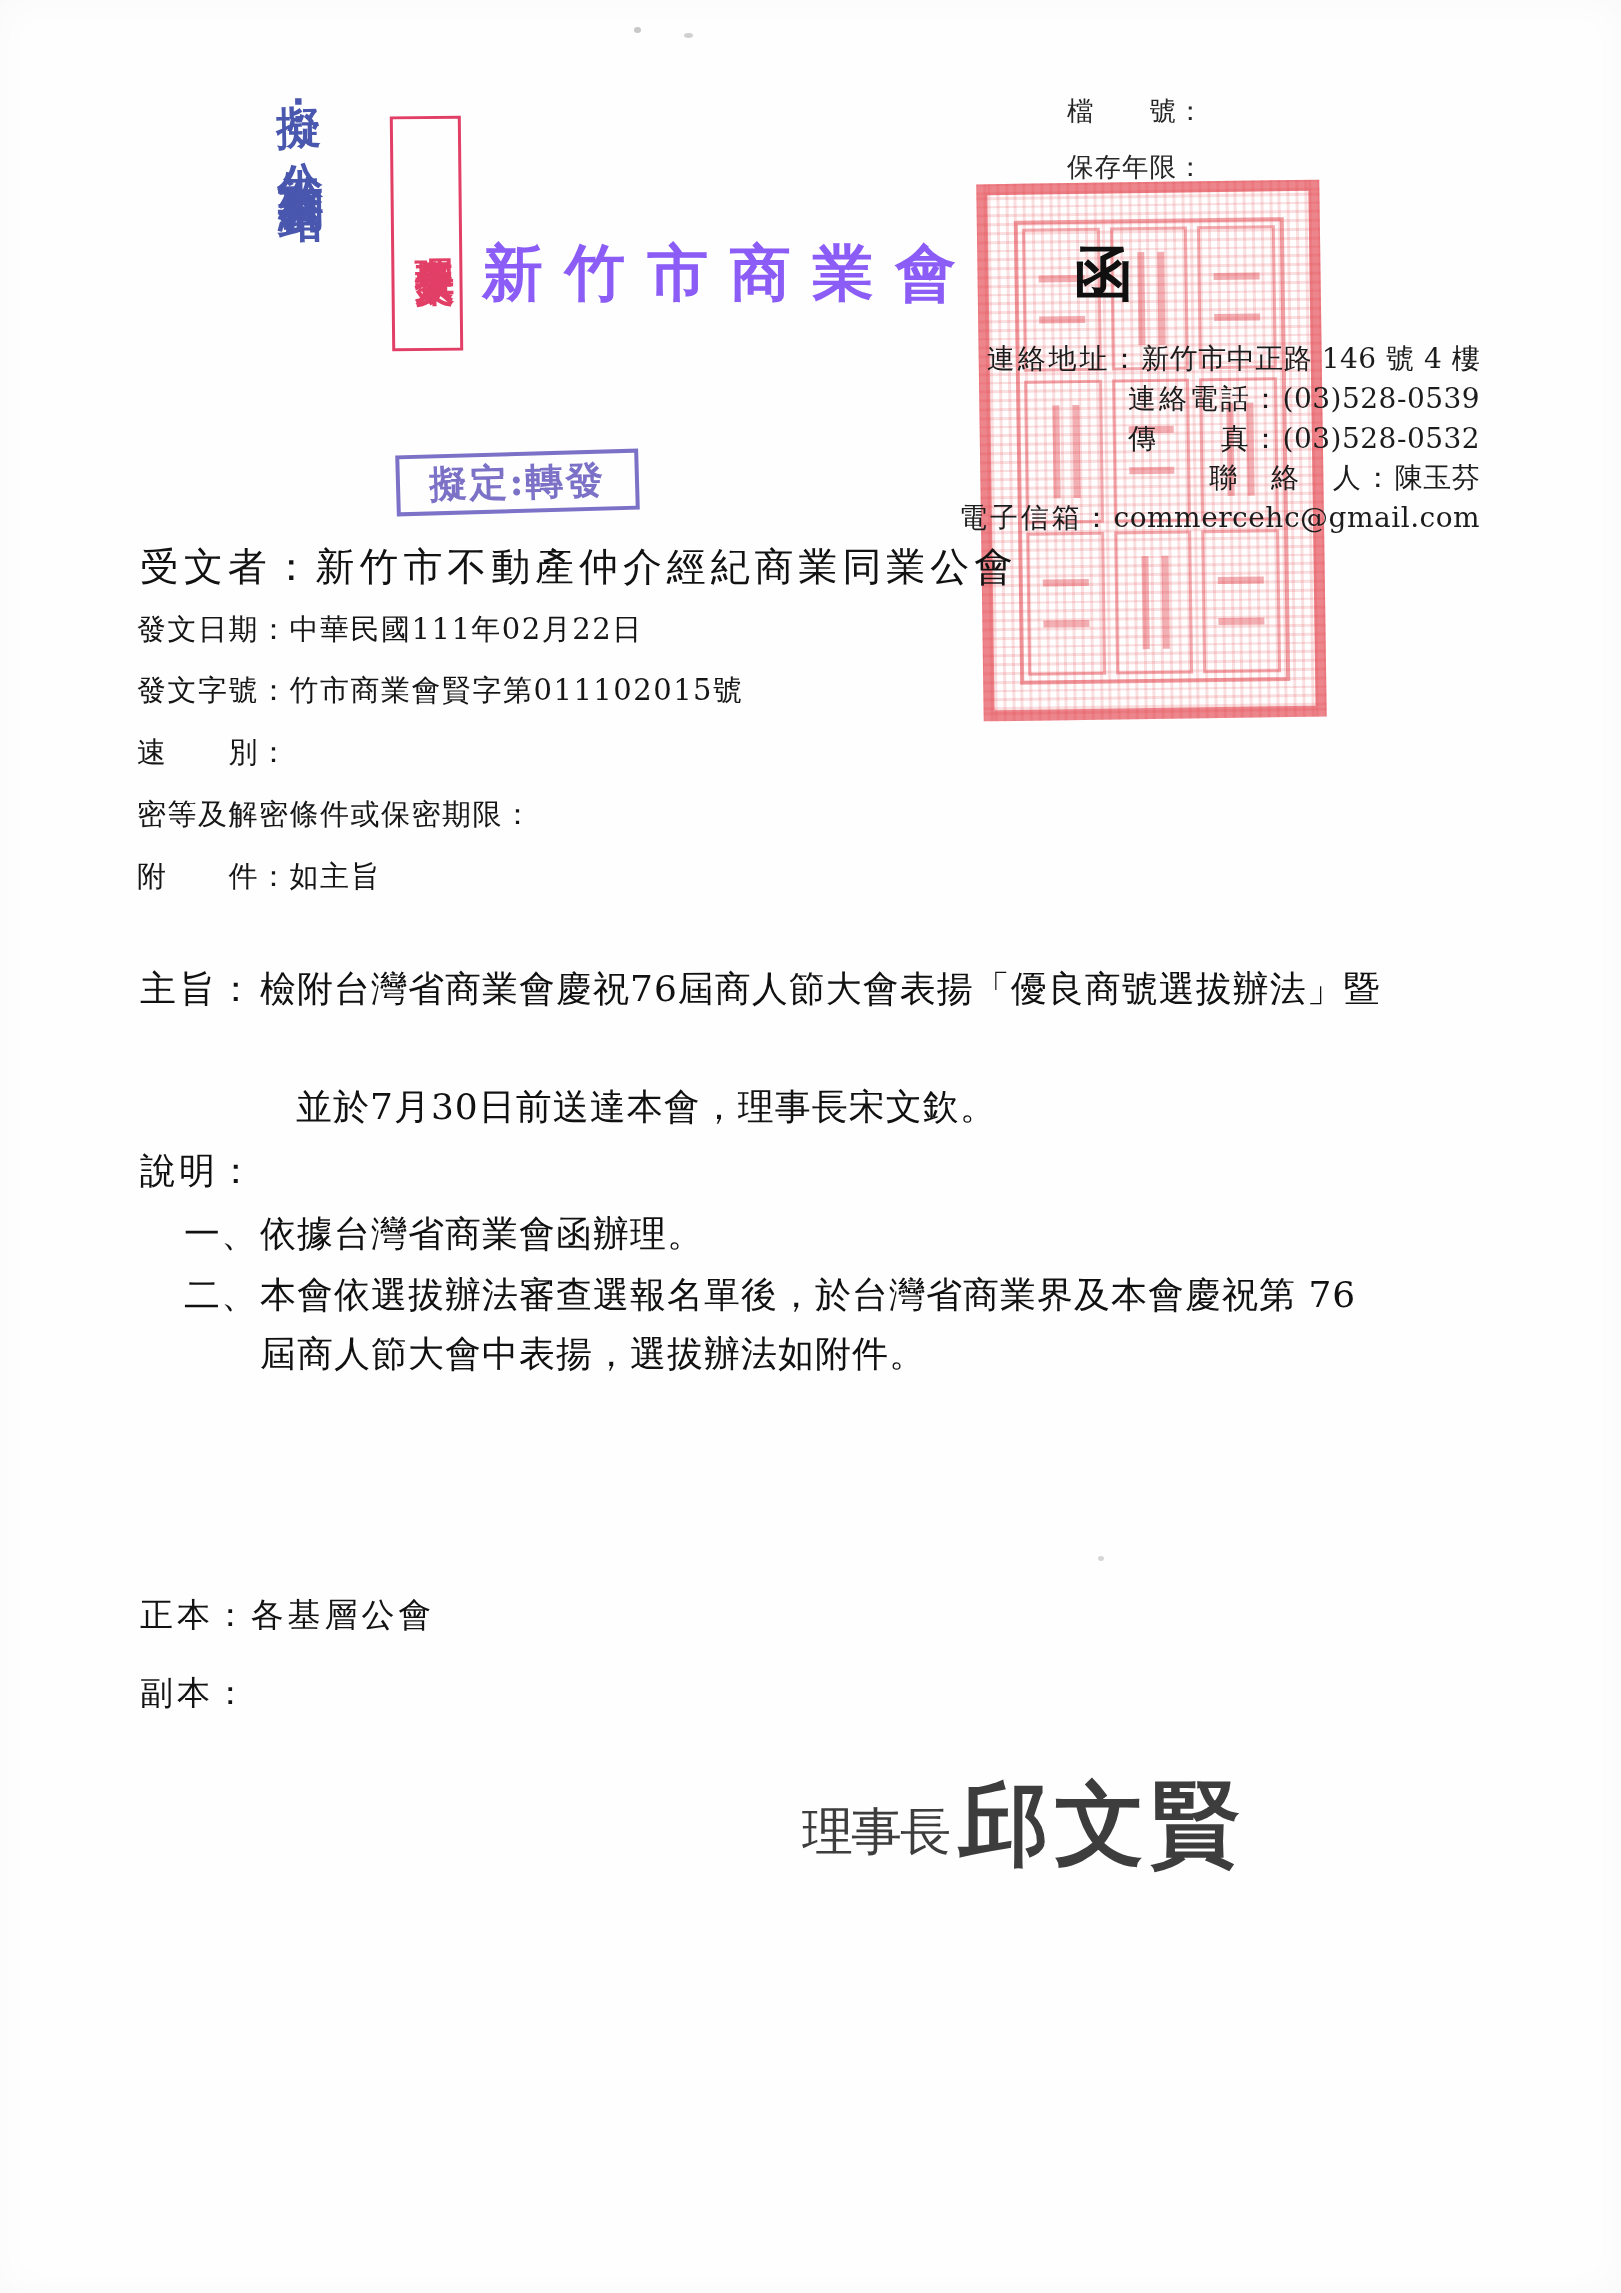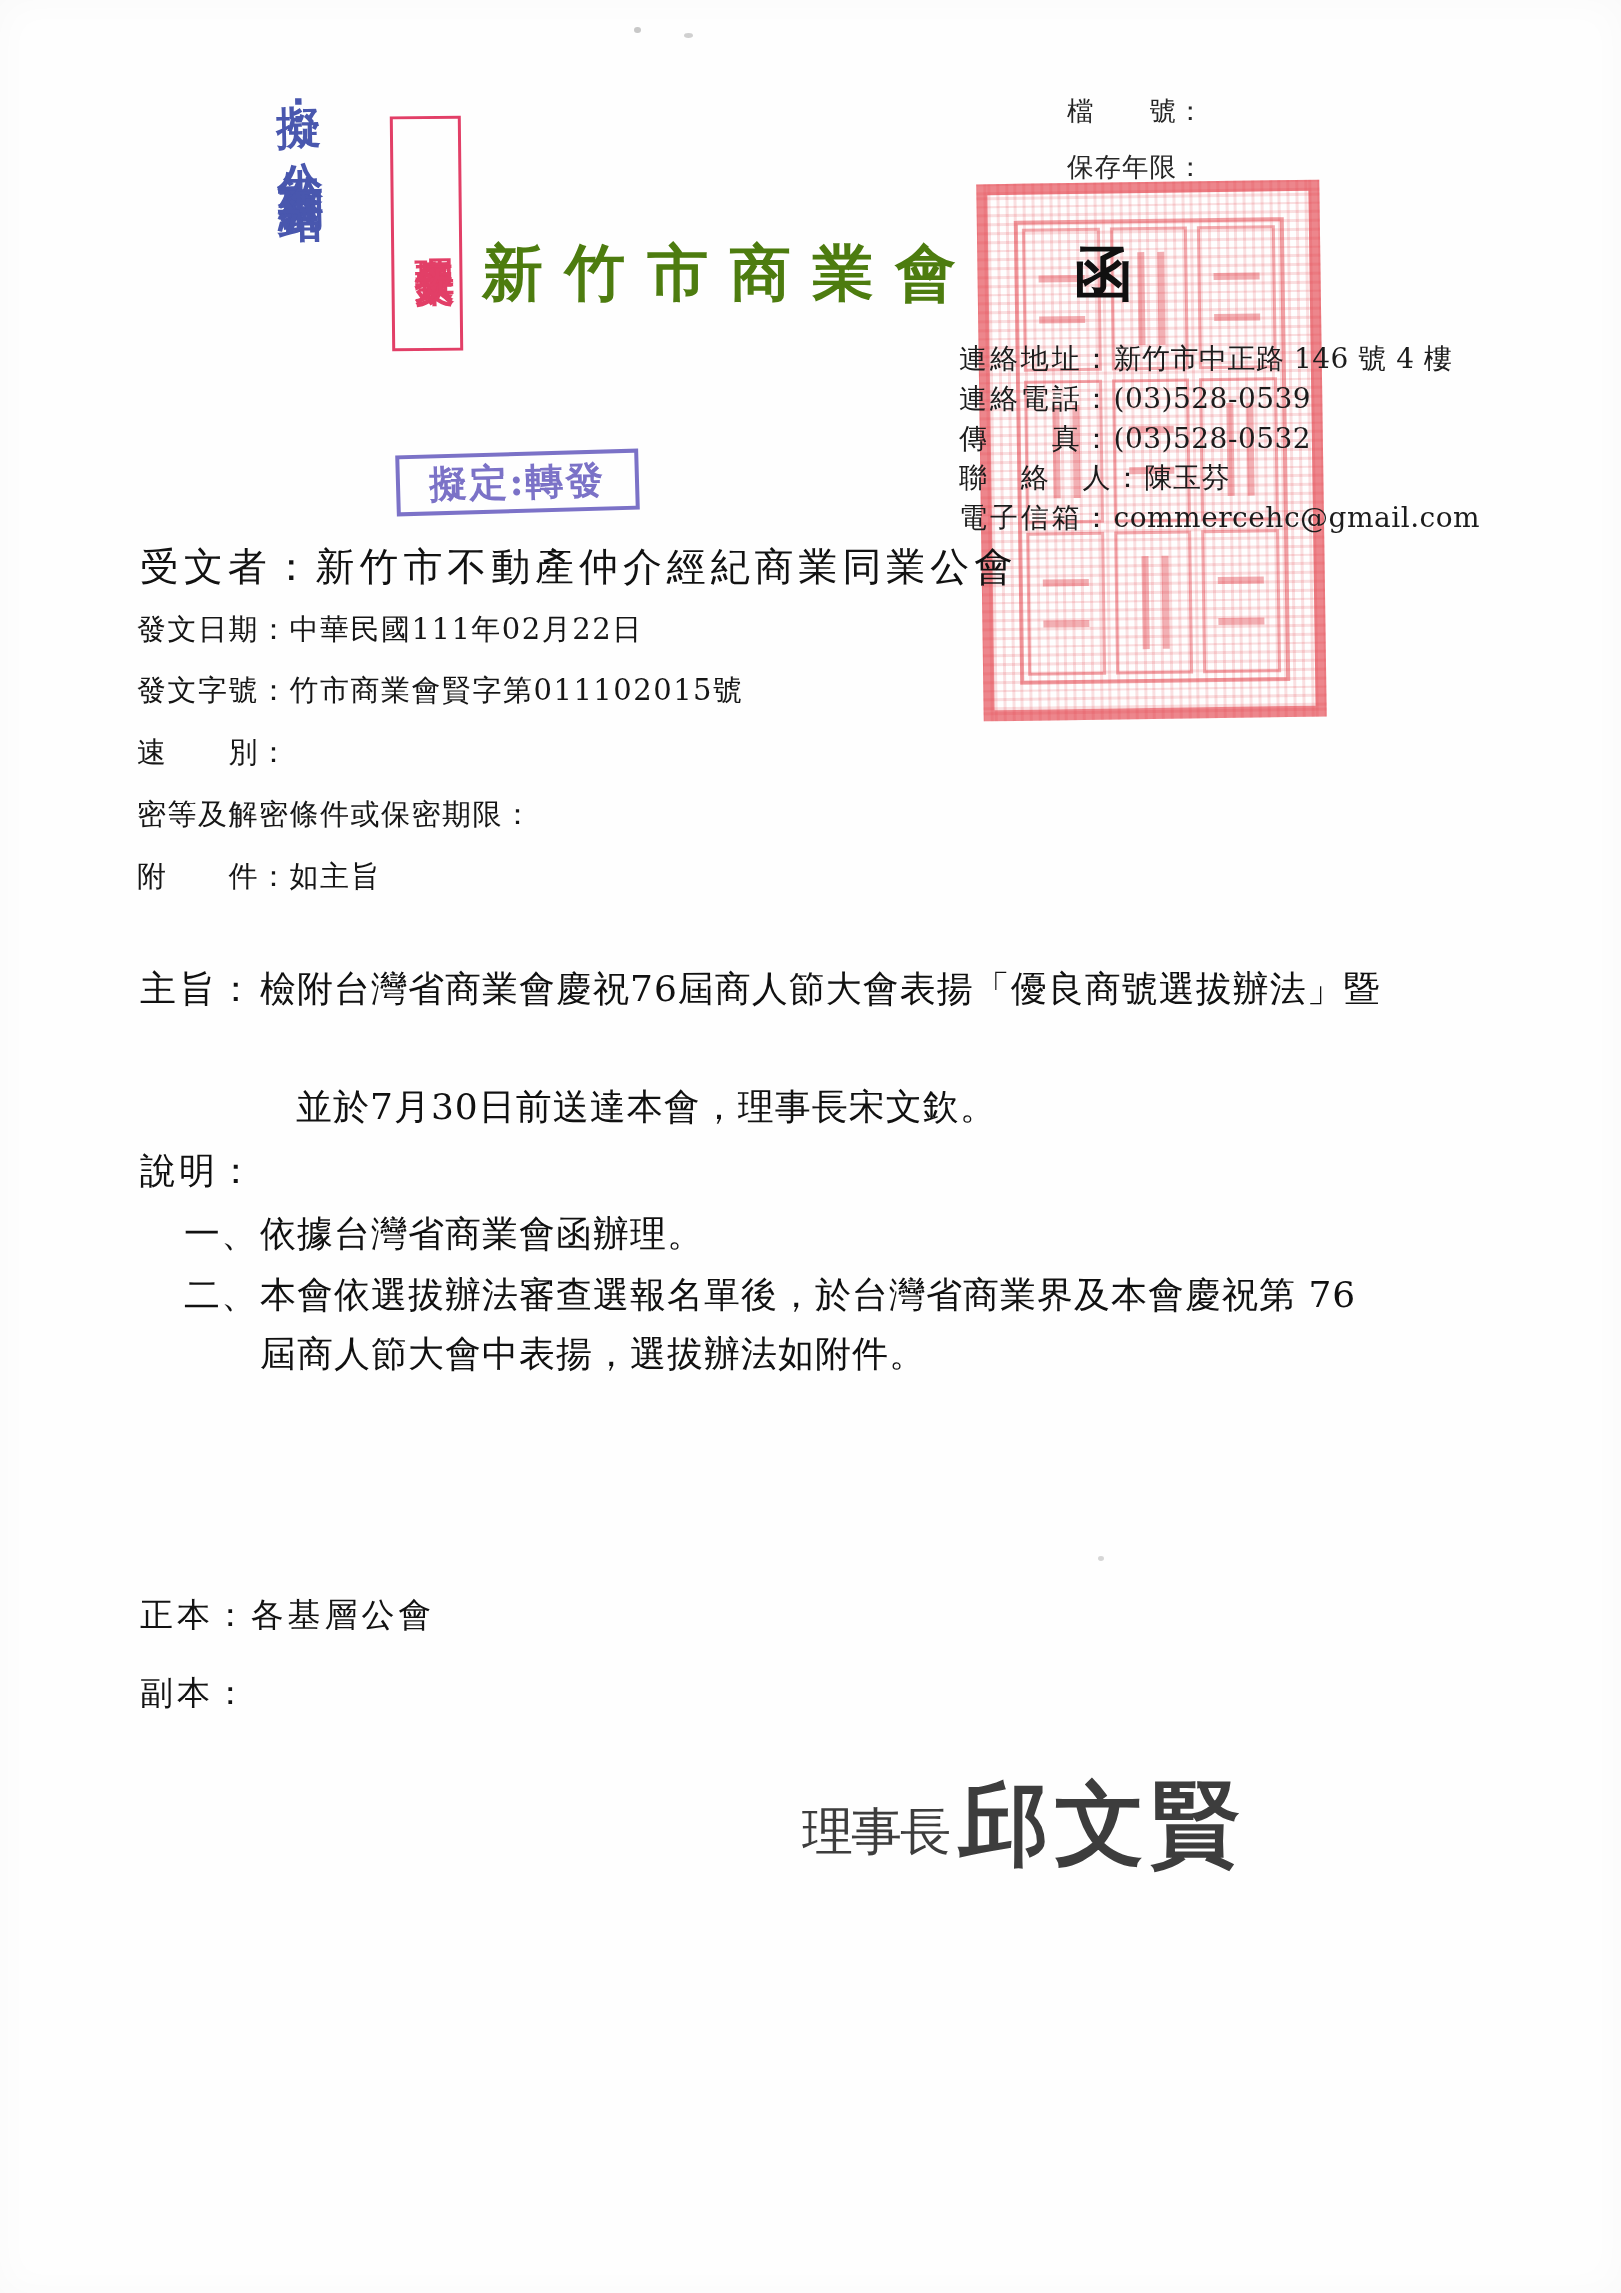--- a/index.html
+++ b/index.html
@@ -38,37 +38,38 @@
     white-space: nowrap;
     color: #262626;
   }
 
   
   .masthead {
     font-size: 61px;
     font-weight: 700;
     letter-spacing: 21.6px;
     white-space: nowrap;
-    color: #4d7c0f;
+    color: #8b5cf6;
     font-family: "DejaVu Serif","Liberation Serif",serif;
   }
   .doctype {
     font-size: 59px;
     font-weight: 700;
     color: #101010;
     white-space: nowrap;
   }
 
   
   .contact-line {
     font-size: 28px;
     white-space: nowrap;
     color: #1c1c1c;
     line-height: 1.0;
     letter-spacing: 0.5px;
+    text-align: right;
   }
   .contact-line .lbl { letter-spacing: 2.9px; }
   .contact-line .val { letter-spacing: 0.5px; }
 
   
   .addressee {
     font-size: 39px;
     white-space: nowrap;
     letter-spacing: 4.9px;
     color: #121212;

